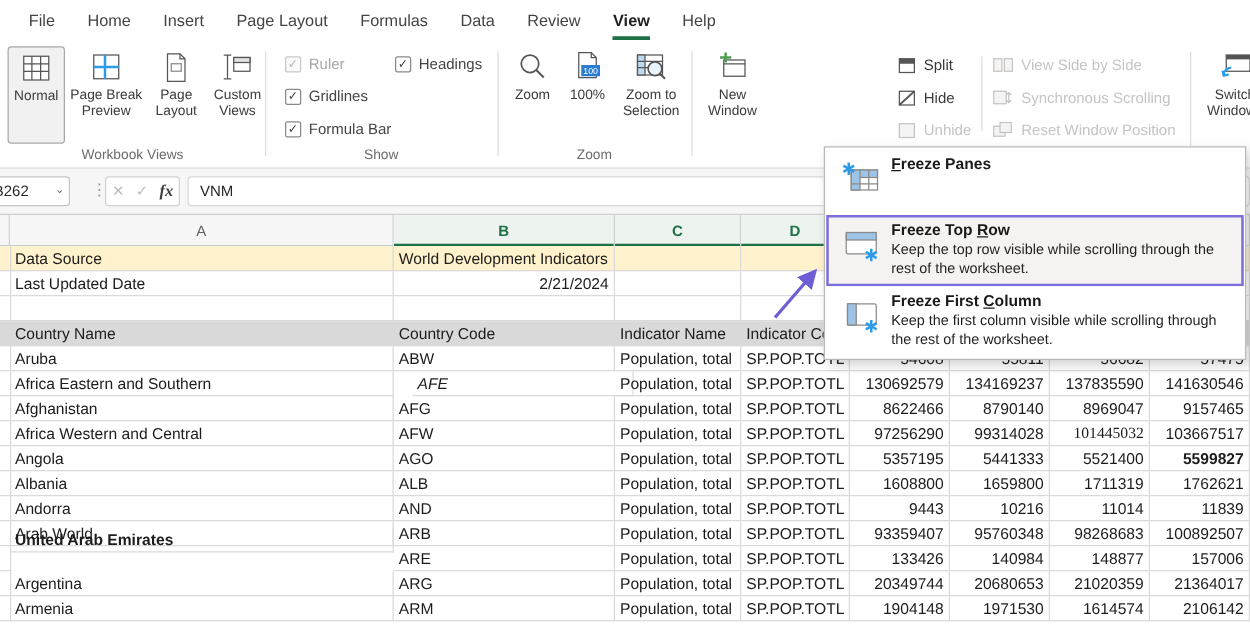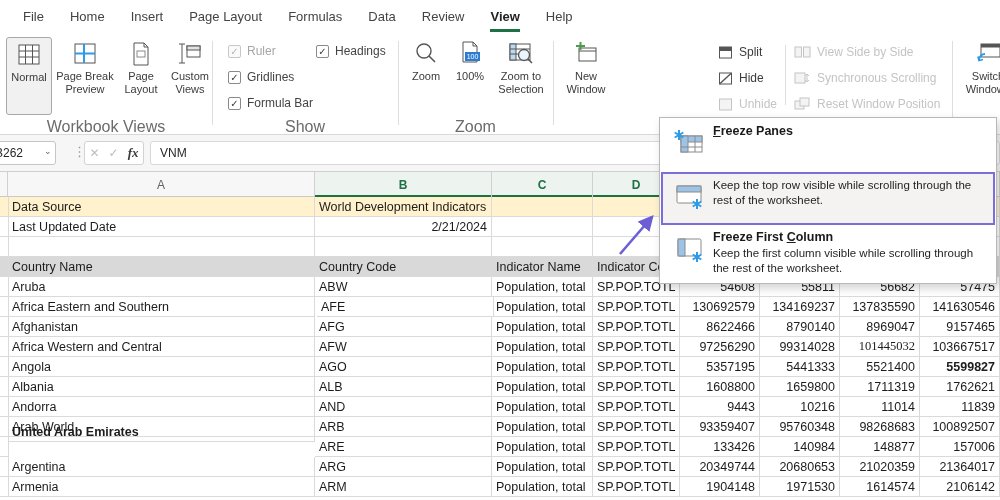--- a/index.html
+++ b/index.html
@@ -12,21 +12,21 @@
            display:flex;align-items:flex-start;padding:9px 0 0 10px;font-size:13px;color:#444}
   .mtab{padding:0 13px}
   .mtab .mlbl{display:inline-block;padding-bottom:5px}
   .mtab.active .mlbl{font-weight:700;color:#222;border-bottom:3px solid #1e7145}
 
   
   .ribbon{position:absolute;top:33px;left:0;width:1000px;height:102px;background:#fff;
           border-bottom:1px solid #d8d8d8;overflow:hidden}
   .rdiv{position:absolute;top:8px;height:84px;width:1px;background:#dedede}
   .rdiv.short{top:12px;height:60px}
-  .glabel{position:absolute;top:85px;font-size:16px;color:#6b6b6b;text-align:center}
+  .glabel{position:absolute;top:85px;font-size:11px;color:#6b6b6b;text-align:center}
   .bigbtn{position:absolute;top:4px;height:78px;display:flex;flex-direction:column;align-items:center;
           padding-top:3px;font-size:11px;color:#3b3b3b;text-align:center;line-height:13px;border-radius:3px}
   .bigbtn .blbl{margin-top:2px}
   .bigbtn.selected{border:1px solid #a8a8a8;background:#f1f1f1}
   .bigbtn.framed{border:1px solid #a8a8a8;background:#f3f3f3}
   .caret{font-size:8px;color:#555}
   .chk-row{position:absolute;display:flex;align-items:center;gap:6px;font-size:12px;color:#444;height:16px}
   .chk{width:13px;height:13px;border:1px solid #8a8a8a;border-radius:2px;background:#fff;
        font-size:10px;line-height:11px;text-align:center;color:#3b3b3b}
   .chk-row.disabled{color:#a8a6a4}
@@ -322,21 +322,21 @@
         <div class="cell" style="left: 315px; width: 177px; top: 105px;">ABW</div>
         <div class="cell" style="left: 492px; width: 101px; top: 105px;">Population, total</div>
         <div class="cell" style="left: 593px; width: 87px; top: 105px;">SP.POP.TOTL</div>
         <div class="cell num" style="left: 680px; width: 80px; top: 105px;">54608</div>
         <div class="cell num" style="left: 760px; width: 80px; top: 105px;">55811</div>
         <div class="cell num" style="left: 840px; width: 80px; top: 105px;">56682</div>
         <div class="cell num" style="left: 920px; width: 80px; top: 105px;">57475</div>
         <div class="grow" style="top: 125px;"></div>
         <div class="cell" style="left: 0px; width: 8px; top: 125px;"></div>
         <div class="cell" style="left: 8px; width: 307px; top: 125px;">Africa Eastern and Southern</div>
-        <div class="cell" style="left: 317px; width: 177px; top: 125px;">AFE</div>
+        <div class="cell" style="left: 330px; width: 177px; top: 125px; font-style: italic;">AFE</div>
         <div class="cell" style="left: 492px; width: 101px; top: 125px;">Population, total</div>
         <div class="cell" style="left: 593px; width: 87px; top: 125px;">SP.POP.TOTL</div>
         <div class="cell num" style="left: 680px; width: 80px; top: 125px;">130692579</div>
         <div class="cell num" style="left: 760px; width: 80px; top: 125px;">134169237</div>
         <div class="cell num" style="left: 840px; width: 80px; top: 125px;">137835590</div>
         <div class="cell num" style="left: 920px; width: 80px; top: 125px;">141630546</div>
         <div class="grow" style="top: 145px;"></div>
         <div class="cell" style="left: 0px; width: 8px; top: 145px;"></div>
         <div class="cell" style="left: 8px; width: 307px; top: 145px;">Afghanistan</div>
         <div class="cell" style="left: 315px; width: 177px; top: 145px;">AFG</div>
@@ -455,20 +455,21 @@
             <rect x="4" y="4" width="24" height="17" rx="1.5" fill="#fff" stroke="#8a8a8a"></rect>
             <rect x="4" y="4" width="24" height="6" fill="#9dc3e6" stroke="#8a8a8a"></rect>
             <g stroke="#2e9be8" stroke-width="2">
               <line x1="24" y1="17" x2="24" y2="27"></line>
               <line x1="19.7" y1="19.5" x2="28.3" y2="24.5"></line>
               <line x1="28.3" y1="19.5" x2="19.7" y2="24.5"></line>
             </g>
           </svg>
       </div>
       <div class="ftext">
+        <div class="ftitle"><span>Freeze Top </span><u>R</u><span>ow</span></div>
         <div class="fdesc">Keep the top row visible while scrolling through the rest of the worksheet.</div>
       </div>
     </div>
     <div class="fitem">
       <div class="ficon">
         <svg width="32" height="28" viewBox="0 0 32 28">
             <rect x="5" y="4" width="23" height="17" rx="1.5" fill="#fff" stroke="#8a8a8a"></rect>
             <rect x="5" y="4" width="7" height="17" fill="#9dc3e6" stroke="#8a8a8a"></rect>
             <g stroke="#2e9be8" stroke-width="2">
               <line x1="24" y1="17" x2="24" y2="27"></line>

